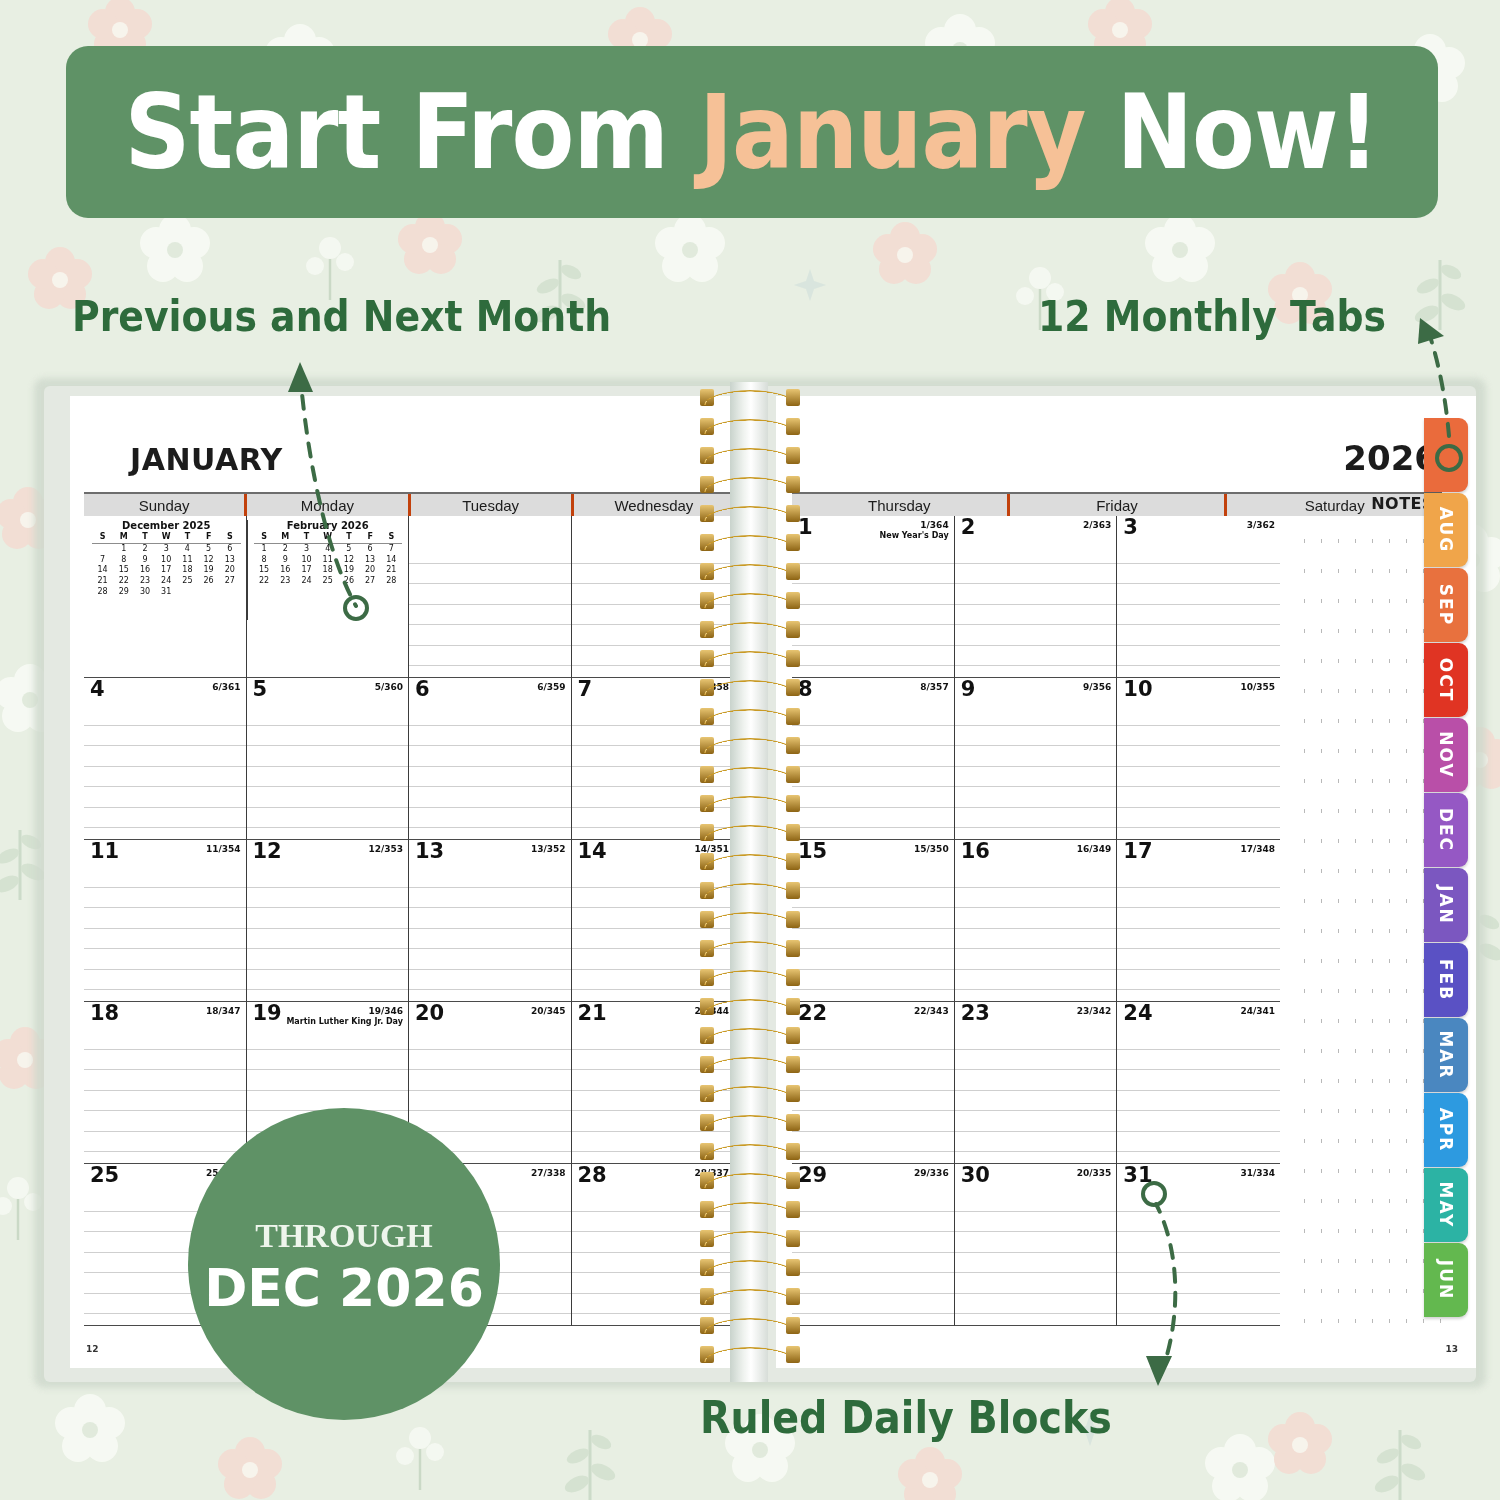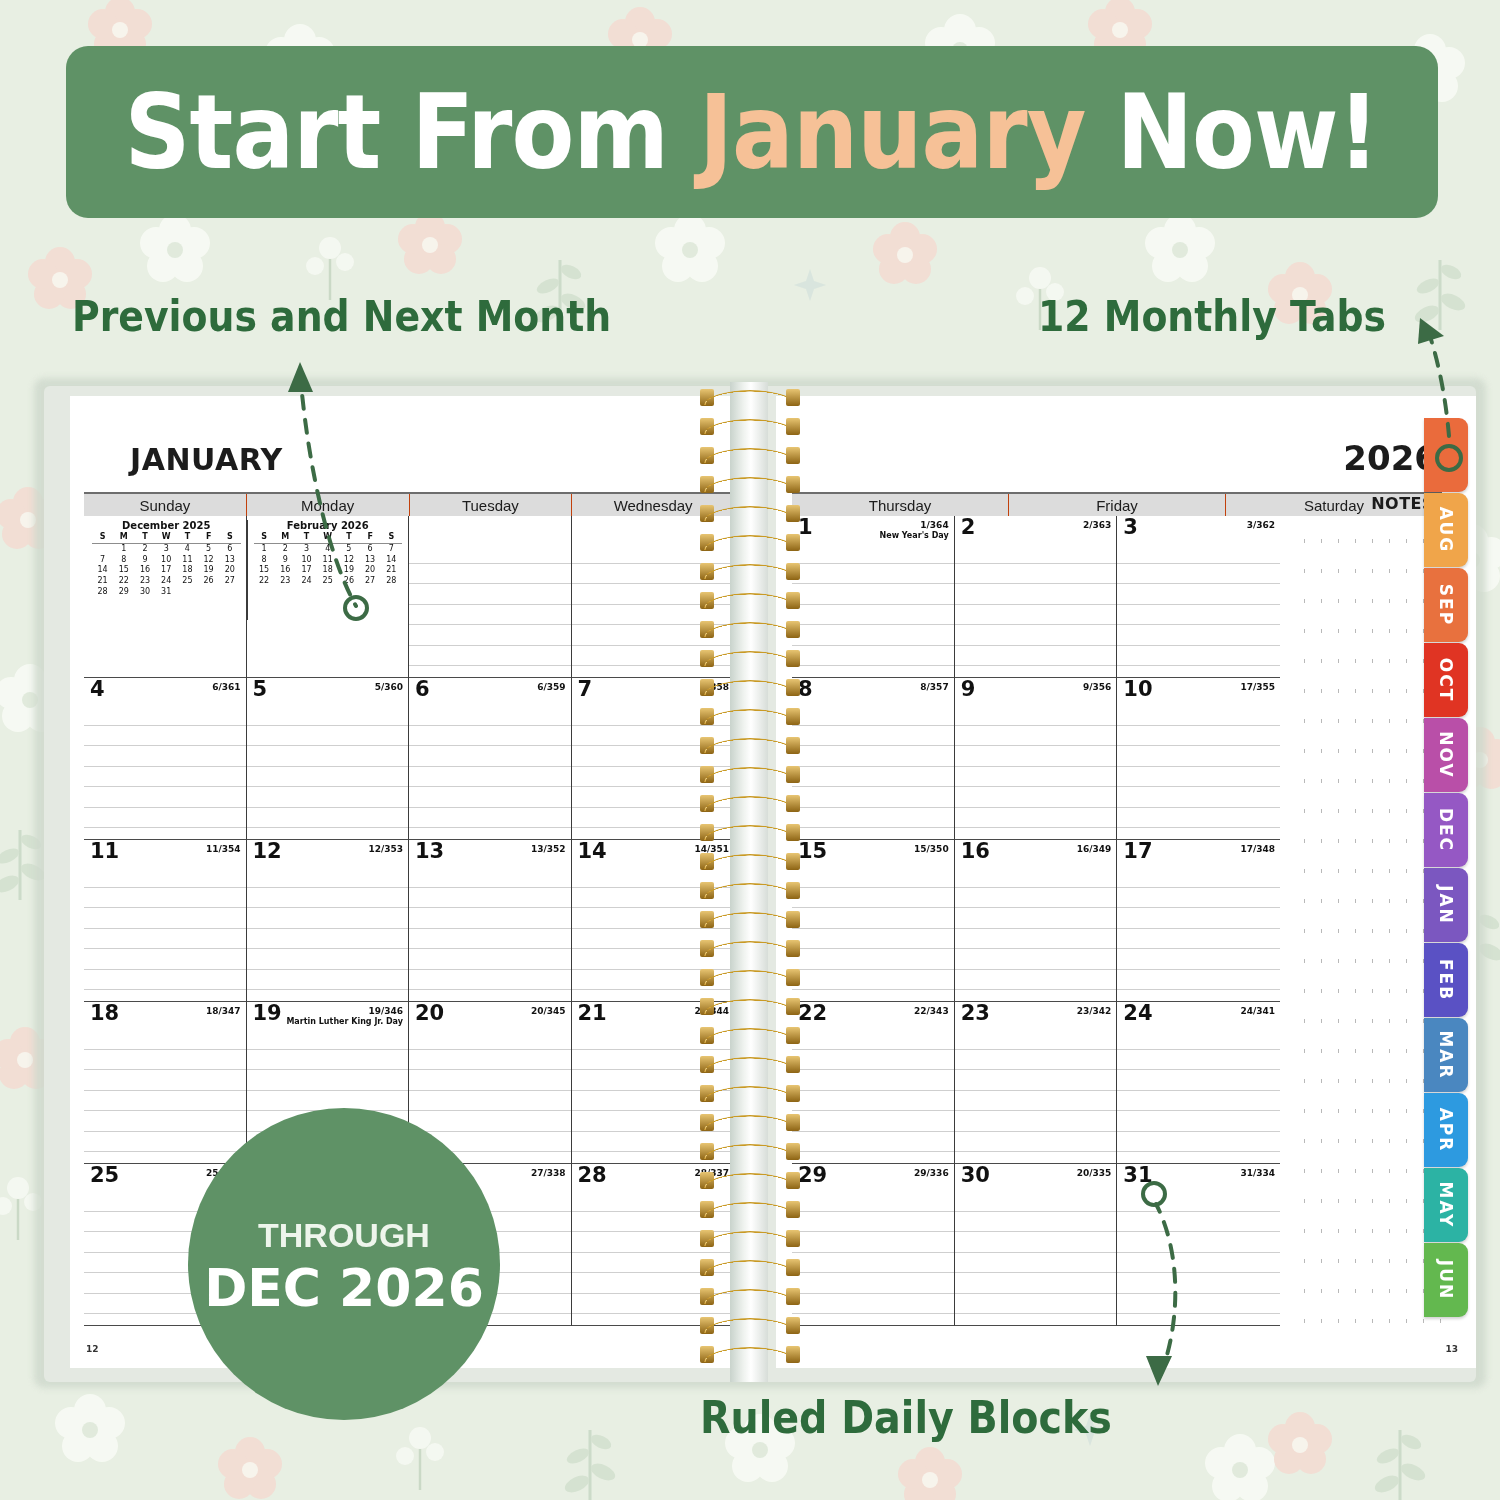--- a/index.html
+++ b/index.html
@@ -105,21 +105,21 @@
     background: #dcdcdc;
     border-top: 2px solid #6d6d6d;
     display: flex;
   }
   .dow-strip.left  { left: 14px;  top: 96px; width: 650px; }
   .dow-strip.right { left: 16px;  top: 96px; width: 650px; }
   .dow-cell {
     flex: 1 1 0;
     display: flex; align-items: center; justify-content: center;
     font-size: 15px; color: #1c1c1c;
-    border-right: 1px solid #c2410c;
+    border-right: 3px solid #c2410c;
   }
   .dow-cell:last-child { border-right: none; }
   .notes-head {
     position: absolute; top: 98px; right: 42px;
     font-family: "DejaVu Sans", sans-serif;
     font-weight: bold; font-size: 16px;
     color: #1c1c1c; letter-spacing: .5px;
   }
 
   
@@ -261,21 +261,21 @@
     z-index: 10;
     display: flex; flex-direction: column;
     align-items: center; justify-content: center;
     text-align: center;
   }
   .badge .b1, .badge .b3 {
     font-family: "DejaVu Sans", sans-serif;
     font-weight: bold; font-size: 52px; color: #fff; line-height: 1.08;
   }
   .badge .b2 {
-    font-family: Liberation Sans, sans-serif;
+    font-family: Liberation Serif, serif;
     font-weight: bold; font-size: 34px; color: #eef5ec; line-height: 1.4;
   }
 </style>
 </head>
 <body>
 
 <div id="bg">
   <svg viewBox="0 0 1500 1500" xmlns="http://www.w3.org/2000/svg">
     <defs>
       <g id="flowerA">
@@ -832,21 +832,21 @@
         <div class="daycell">
           <div class="rules">
             <i style="top: 20.5px;"></i>
             <i style="top: 41px;"></i>
             <i style="top: 61.5px;"></i>
             <i style="top: 82px;"></i>
             <i style="top: 102.5px;"></i>
             <i style="top: 123px;"></i>
           </div>
           <div class="dnum">10</div>
-          <div class="dcount">17/355</div>
+          <div class="dcount">10/355</div>
         </div>
         <div class="daycell">
           <div class="rules">
             <i style="top: 20.5px;"></i>
             <i style="top: 41px;"></i>
             <i style="top: 61.5px;"></i>
             <i style="top: 82px;"></i>
             <i style="top: 102.5px;"></i>
             <i style="top: 123px;"></i>
           </div>

